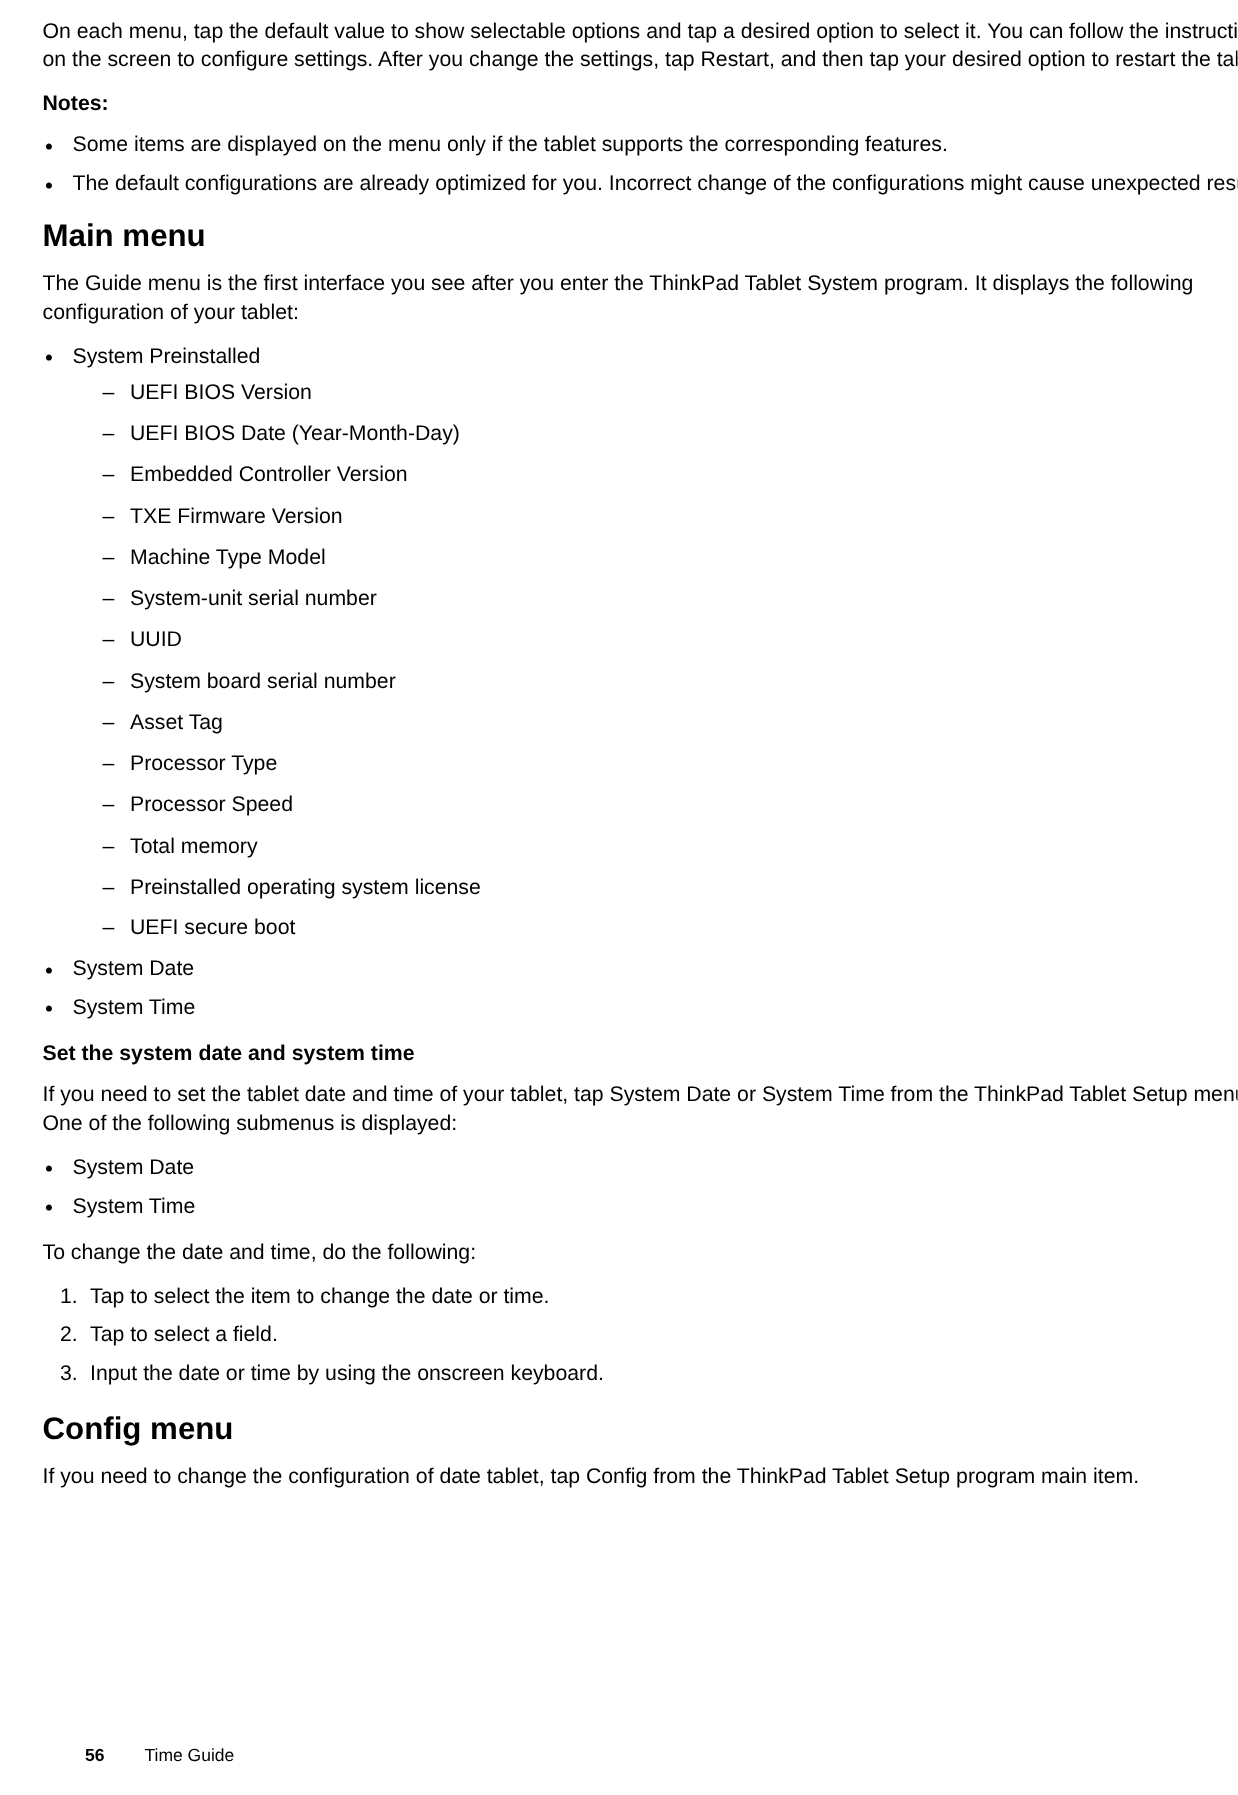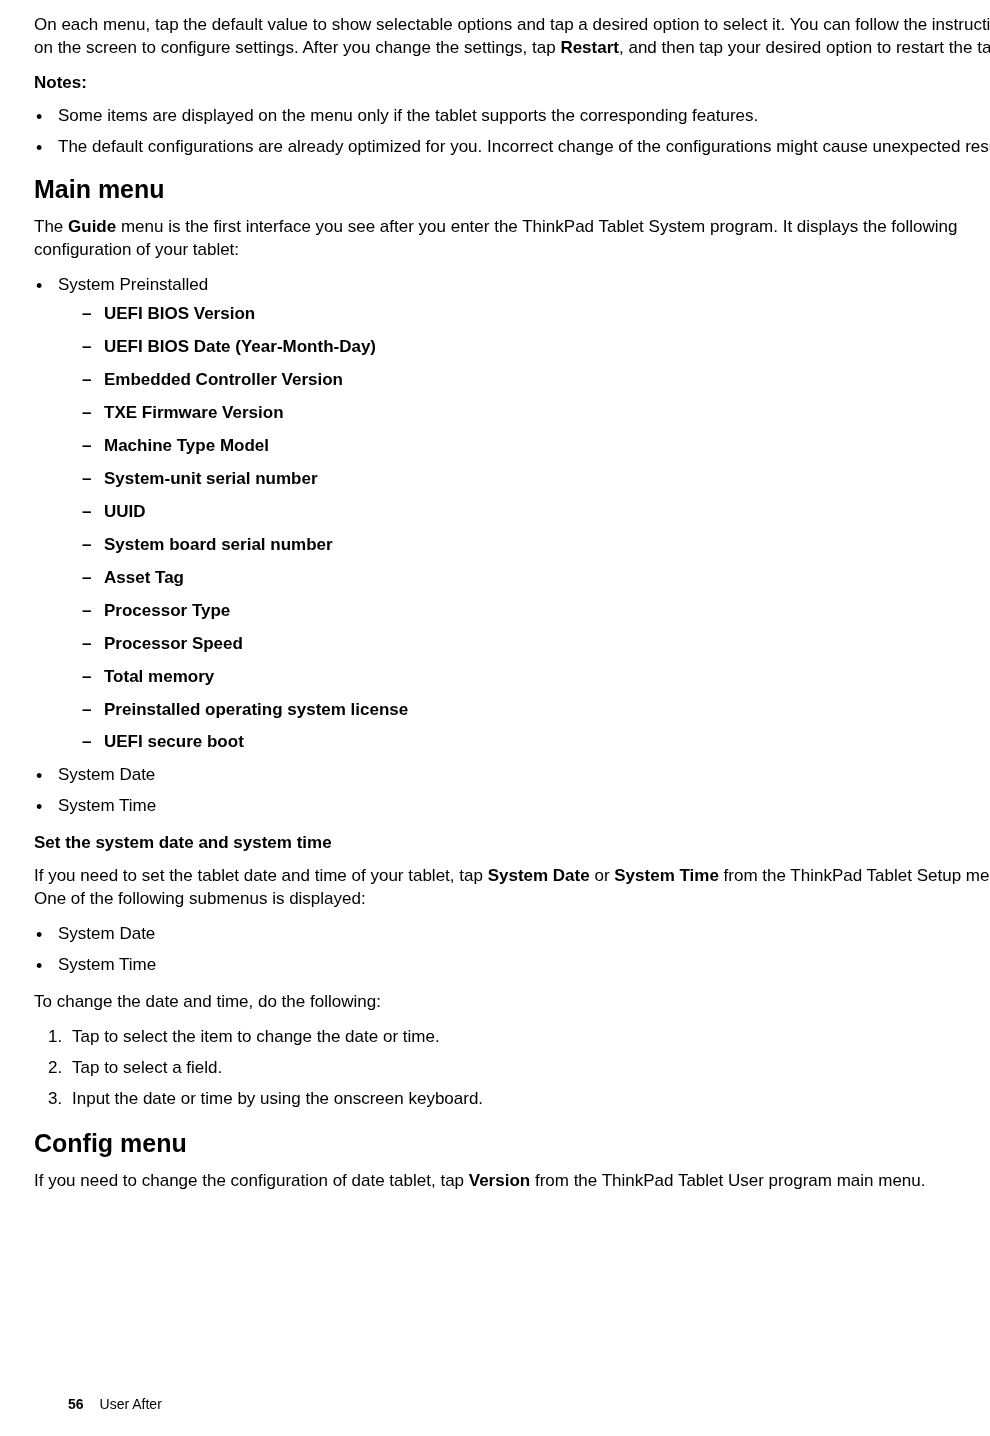--- a/index.html
+++ b/index.html
@@ -6,21 +6,21 @@
     body {
       font-family: Arial, Helvetica, sans-serif;
       font-size: 17px;
       line-height: 1.35;
       color: #000;
       background: #fff;
       width: 990px;
       padding: 14px 34px 20px 34px;
     }
     p { margin: 0 0 12px 0; }
-    .bold { font-weight: bold; }
+    .bold { font-weight: normal; }
     .notes-heading { font-weight: bold; margin-bottom: 10px; }
     ul.bullets {
       list-style: none;
       padding-left: 0;
       margin-bottom: 14px;
     }
     ul.bullets > li {
       position: relative;
       padding-left: 24px;
       margin-bottom: 8px;
@@ -76,21 +76,21 @@
       font-weight: bold;
       margin-top: 10px;
       margin-bottom: 10px;
     }
     .footer {
       position: absolute;
       left: 34px;
       bottom: 36px;
       font-size: 14px;
     }
-    .footer .pagenum { font-weight: bold; margin-right: 16px; }
+    .footer .pagenum { font-weight: bold; margin-right: 32px; }
     .page-wrapper { position: relative; min-height: 1436px; width: 990px; }
   </style>
 </head>
 <body>
 <div class="page-wrapper">
 
 <p>
   <span>On each menu, tap the default value to show selectable options and tap a desired option to select it. You can follow the instructions on the screen to configure settings. After you change the settings, tap </span><span class="bold">Restart</span><span>, and then tap your desired option to restart the tablet.</span>
 </p>
 
@@ -146,20 +146,20 @@
 
 <ol class="steps">
   <li>Tap to select the item to change the date or time.</li>
   <li>Tap to select a field.</li>
   <li>Input the date or time by using the onscreen keyboard.</li>
 </ol>
 
 <h2 class="section">Config menu</h2>
 
 <p>
-  <span>If you need to change the configuration of date tablet, tap </span><span class="bold">Version</span><span> from the ThinkPad Tablet User program main menu.</span>
+  <span>If you need to change the configuration of date tablet, tap </span><span class="bold">Config</span><span> from the ThinkPad Tablet Setup program main item.</span>
 </p>
 
 <div class="footer">
-  <span class="pagenum">56</span><span>User After</span>
+  <span class="pagenum">56</span><span>Time Guide</span>
 </div>
 
 </div>
 
 </body></html>

